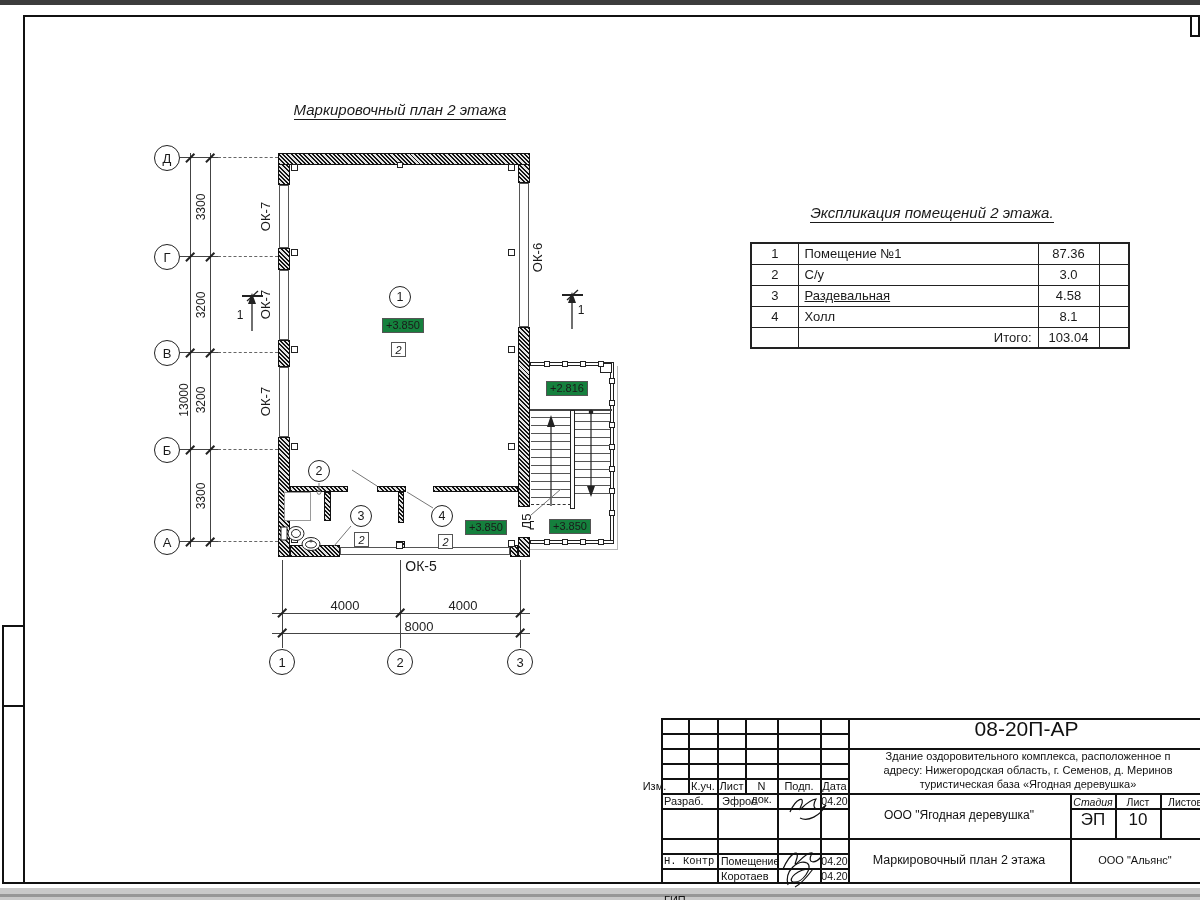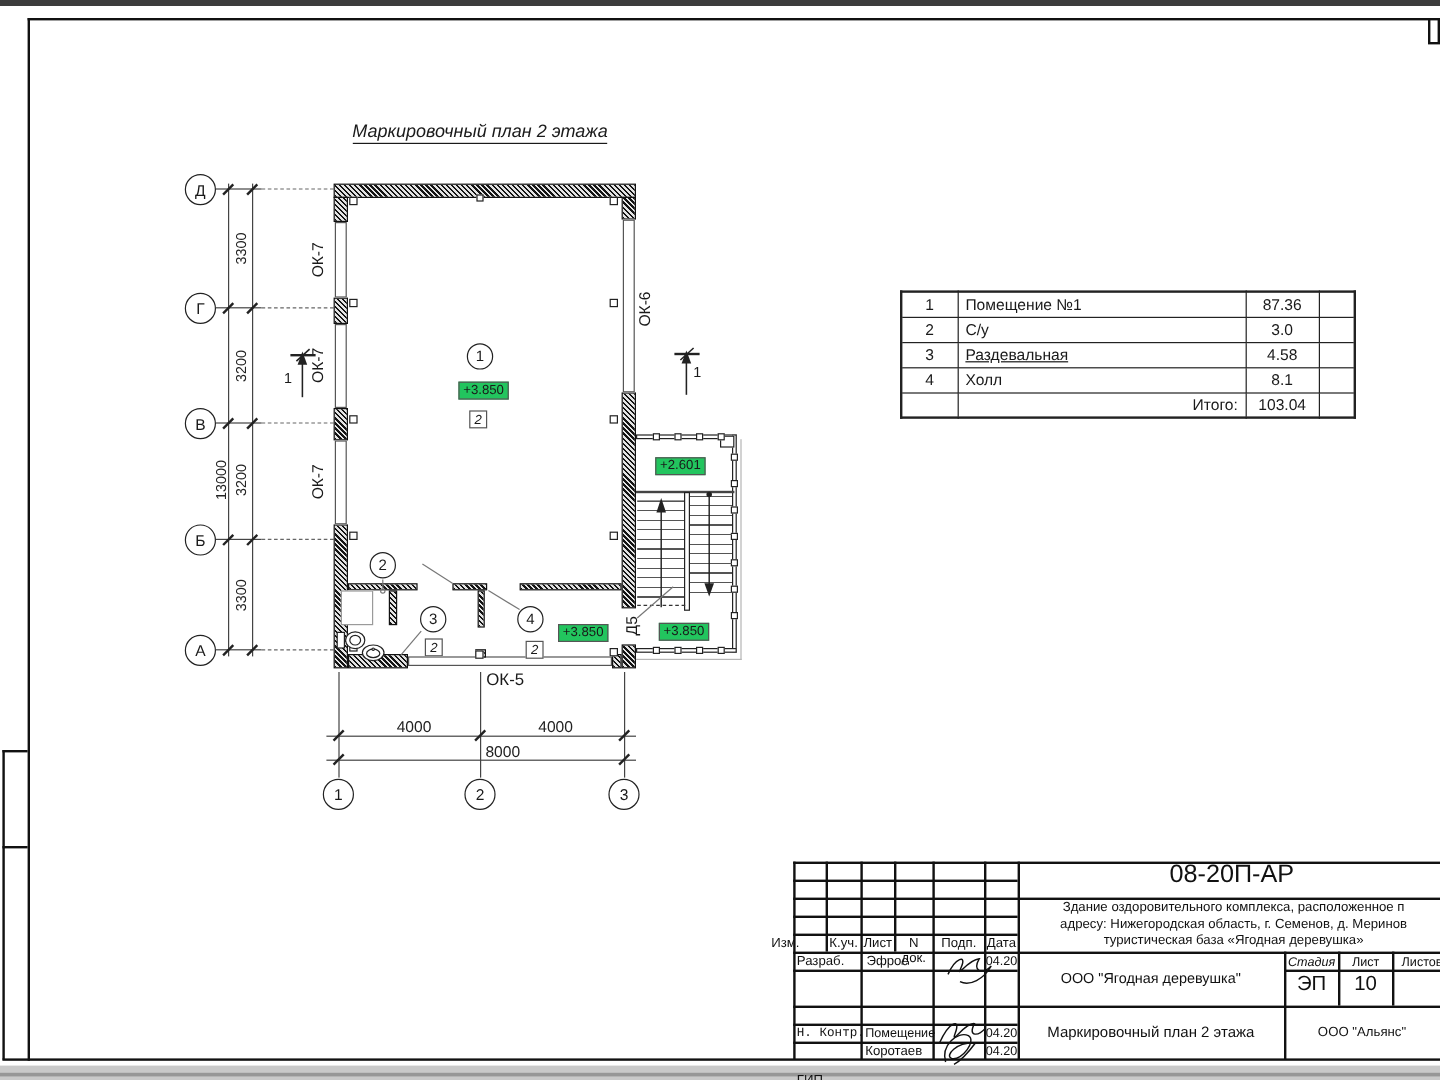--- a/index.html
+++ b/index.html
@@ -25,21 +25,21 @@
   .dashline{position:absolute;height:0;border-top:1px dashed #666;}
   .dashcut{position:absolute;height:0;border-top:1.5px dashed #333;}
   .tick{position:absolute;width:12px;height:1.5px;background:#222;transform:rotate(-45deg);}
   .axis-circle{position:absolute;width:26px;height:26px;border:1.4px solid #222;border-radius:50%;background:#fff;
                display:flex;align-items:center;justify-content:center;font-size:13px;box-sizing:border-box;}
   .room-circle{position:absolute;width:22px;height:22px;border:1.3px solid #222;border-radius:50%;background:#fff;
                display:flex;align-items:center;justify-content:center;font-size:12.5px;box-sizing:border-box;}
   .dimlabel{position:absolute;font-size:12px;color:#222;text-align:center;height:14px;line-height:14px;}
   .rot{transform:rotate(-90deg);}
   .marklabel{position:absolute;font-size:13px;color:#1a1a1a;text-align:center;height:15px;line-height:15px;}
-  .elev{position:absolute;background:#22c55e;border:1px solid #555;font-size:11px;line-height:13px;padding:0 3px;text-align:center;}
+  .elev{position:absolute;background:#15803d;border:1px solid #555;font-size:11px;line-height:13px;padding:0 3px;text-align:center;}
   .typemark{position:absolute;width:15px;height:15px;border:1px solid #555;background:#fff;font-style:italic;
             font-size:11px;display:flex;align-items:center;justify-content:center;box-sizing:border-box;}
   .treads{position:absolute;background:repeating-linear-gradient(180deg,#555 0 1px,transparent 1px 8px);}
   .faint{position:absolute;background:#b5b5b5;}
   .shower{position:absolute;border:1px solid #9a9a9a;background:#fff;box-sizing:border-box;}
   .title-it{position:absolute;font-style:italic;font-size:15px;text-align:center;}
   .title-it span{border-bottom:1.2px solid #1a1a1a;padding-bottom:1px;}
   
   .expl{position:absolute;border-collapse:collapse;table-layout:fixed;background:#fff;}
   .expl td{border:1.5px solid #222;font-size:13px;padding:0;vertical-align:middle;overflow:hidden;}
@@ -172,21 +172,21 @@
   <div class="room-circle" style="left:350px;top:505px;">
       <span>3</span>
     </div>
   <div class="room-circle" style="left:431px;top:505px;">
       <span>4</span>
     </div>
 
   <div class="elev" style="left:382px;top:318px;">+3.850</div>
   <div class="elev" style="left:465px;top:520px;">+3.850</div>
   <div class="elev" style="left:549px;top:519px;">+3.850</div>
-  <div class="elev" style="left:546px;top:381px;">+2.601</div>
+  <div class="elev" style="left:546px;top:381px;">+2.816</div>
 
   <div class="typemark" style="left:391px;top:342px;">2</div>
   <div class="typemark" style="left:354px;top:532px;">2</div>
   <div class="typemark" style="left:438px;top:534px;">2</div>
 
   <div class="faint" style="left:617px;top:366px;width:1px;height:184px;"></div>
   <div class="faint" style="left:530px;top:549px;width:88px;height:1px;"></div>
   <div class="thinwall" style="left:530px;top:362px;width:84px;height:4px;"></div>
   <div class="thinwall" style="left:610px;top:362px;width:4px;height:182px;"></div>
   <div class="thinwall" style="left:530px;top:540px;width:84px;height:4px;"></div>
@@ -228,20 +228,21 @@
   <div class="axis-circle" style="left:269px;top:649px;">
       <span>1</span>
     </div>
   <div class="axis-circle" style="left:387px;top:649px;">
       <span>2</span>
     </div>
   <div class="axis-circle" style="left:507px;top:649px;">
       <span>3</span>
     </div>
 
+  <div class="title-it" style="left:772px;top:204px;width:320px;"><span>Экспликация помещений 2 этажа.</span></div>
   <table class="expl" style="left:750px;top:242px;width:378px;border:2px solid #222;">
     <colgroup>
         <col style="width:47px">
         <col style="width:240px">
         <col style="width:61px">
         <col style="width:30px">
       </colgroup>
     <tbody>
     <tr style="height:21px;">
       <td class="ctr">1</td>

